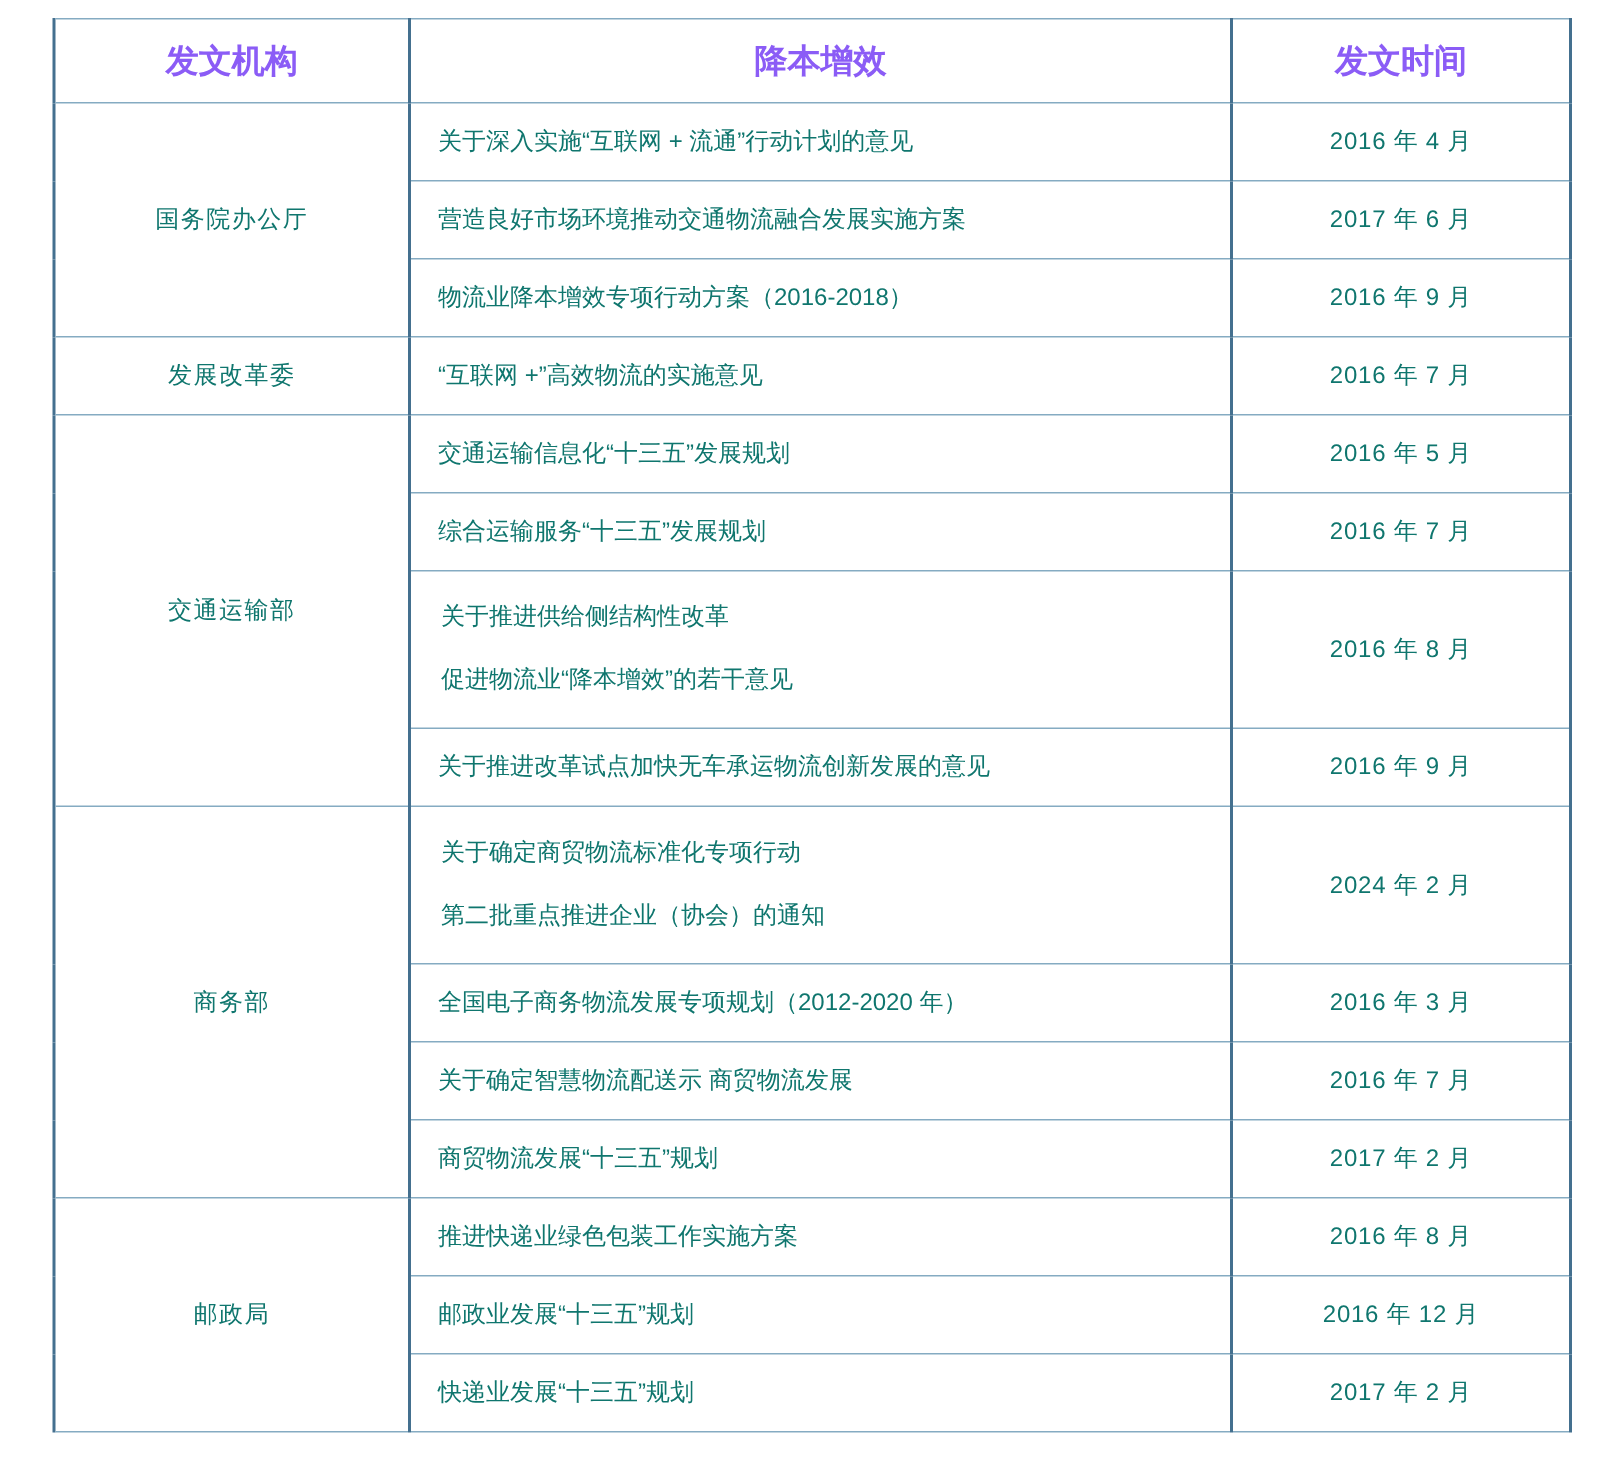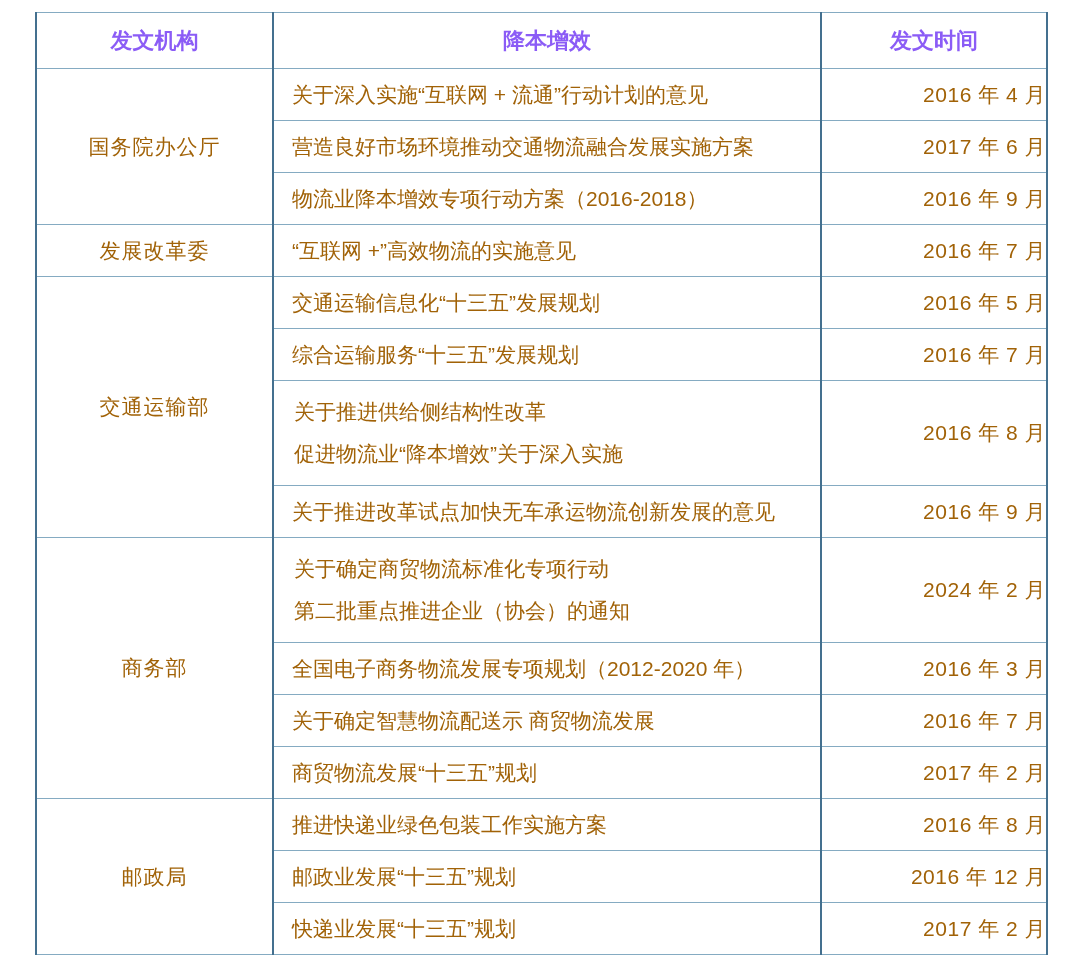--- a/index.html
+++ b/index.html
@@ -23,22 +23,22 @@
   }
   col.col-agency { width: 237px; }
   col.col-title  { width: 548px; }
   col.col-date   { width: 226px; }
 
   th, td {
     border-top: 1px solid #85abc2;
     border-bottom: 1px solid #85abc2;
     border-left: 2px solid #44708f;
     border-right: 2px solid #44708f;
-    color: #a16207;
-    font-size: 21px;
+    color: #0f766e;
+    font-size: 16px;
     vertical-align: middle;
     background: #ffffff;
   }
   th {
     height: 56px;
     font-weight: bold;
     color: #8b5cf6;
     font-size: 22px;
     text-align: center;
   }
@@ -48,21 +48,21 @@
     letter-spacing: 1px;
   }
   td.title-cell {
     text-align: left;
     padding-left: 18px;
     padding-right: 8px;
   }
   td.title-cell.multiline { height: 105px; padding-left: 20px; }
   td.title-cell .title-line { line-height: 42px; }
   td.date-cell {
-    text-align: right;
+    text-align: center;
     letter-spacing: 0.5px;
   }
 </style>
 </head>
 <body>
 
 <div class="page">
   <table class="policy-table">
     <colgroup>
       <col class="col-agency">
@@ -112,21 +112,21 @@
         </tr>
         <tr>
           <td class="title-cell">
             <div class="title-line">综合运输服务“十三五”发展规划</div>
           </td>
           <td class="date-cell">2016 年 7 月</td>
         </tr>
         <tr>
           <td class="title-cell multiline">
             <div class="title-line">关于推进供给侧结构性改革</div>
-            <div class="title-line">促进物流业“降本增效”关于深入实施</div>
+            <div class="title-line">促进物流业“降本增效”的若干意见</div>
           </td>
           <td class="date-cell">2016 年 8 月</td>
         </tr>
         <tr>
           <td class="title-cell">
             <div class="title-line">关于推进改革试点加快无车承运物流创新发展的意见</div>
           </td>
           <td class="date-cell">2016 年 9 月</td>
         </tr>
         <tr>

